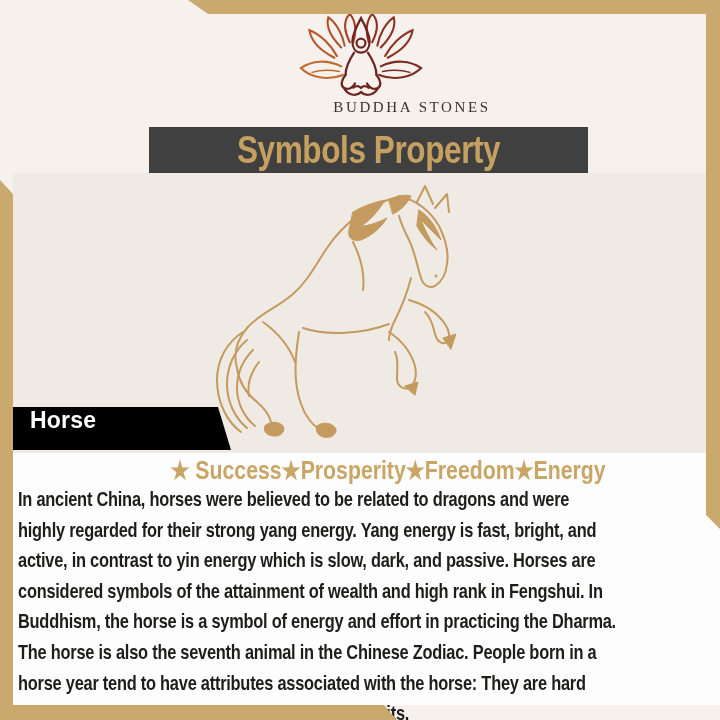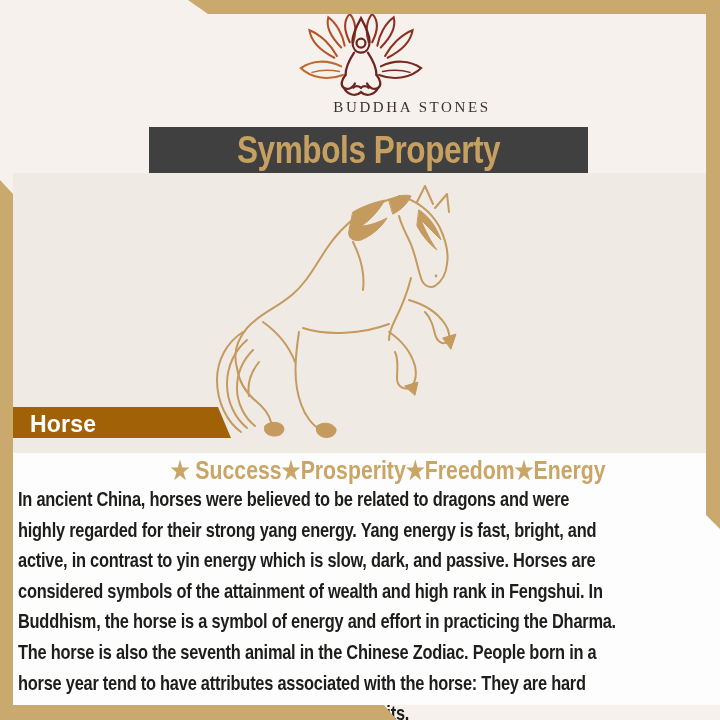--- a/index.html
+++ b/index.html
@@ -30,23 +30,23 @@
     font-size:38px;font-weight:bold;color:#c5a061;white-space:nowrap;
     transform:scaleX(0.83);transform-origin:center;letter-spacing:-0.5px;
   }
 
   
   .panel{left:13px;top:173px;width:693px;height:280px;background:#f0eae5;z-index:1;}
   #horse{left:203px;top:182px;width:272px;height:268px;z-index:2;}
 
   
   .zodiac{
-    left:13px;top:407px;width:218px;height:31px;background:#a16207;z-index:4;
+    left:13px;top:407px;width:218px;height:43px;background:#000000;z-index:4;
     clip-path:polygon(0 0,205px 0,218px 100%,0 100%);
-    display:flex;align-items:flex-end;
+    display:flex;align-items:flex-start;
   }
   .zodiac-text{
     color:#ffffff;font-size:23px;font-weight:bold;padding-left:17px;letter-spacing:0.2px;
   }
 
   
   .white-panel{left:13px;top:453px;width:707px;height:252px;background:#fdfdfd;z-index:1;}
 
   .traits{
     left:0;top:456px;width:720px;z-index:3;display:flex;justify-content:center;margin-left:28px;

